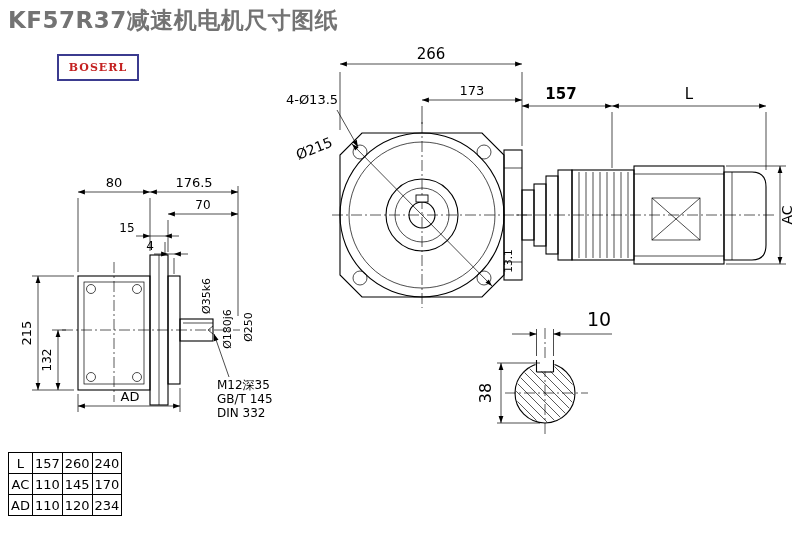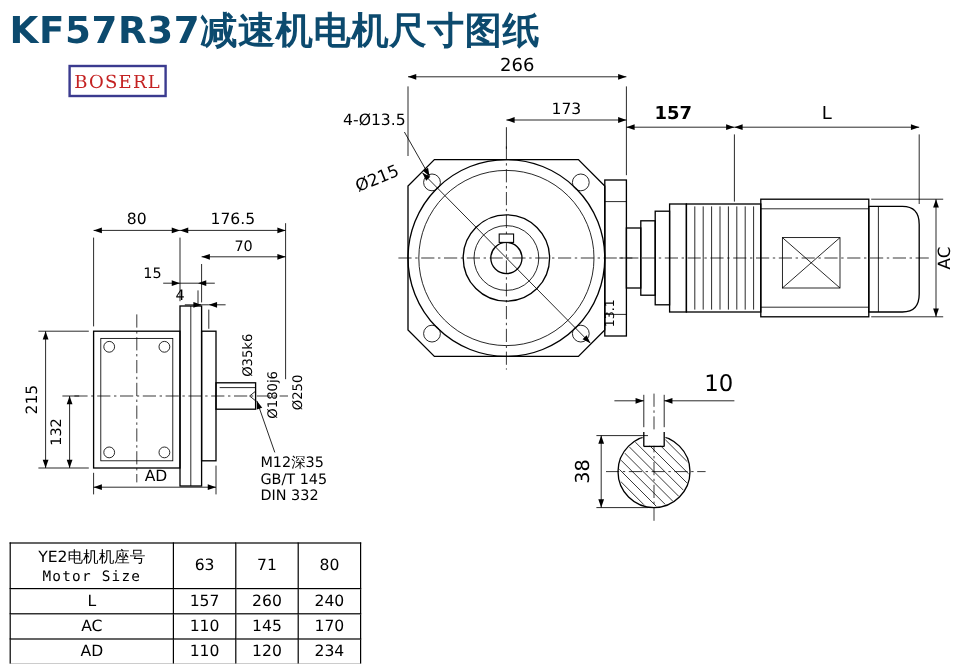--- a/index.html
+++ b/index.html
@@ -1,26 +1,26 @@
 <!DOCTYPE html>
 <html><head>
 <meta charset="utf-8">
 <style>
   * { margin:0; padding:0; box-sizing:border-box; }
   html,body { width:800px; height:553px; }
   body { background:#fff; position:relative; overflow:hidden;
          font-family:"DejaVu Sans","Liberation Sans",sans-serif; }
 
-  .title { position:absolute; left:8px; top:5px; font-size:31px; font-weight:bold;
-           color:#0c4a6e; letter-spacing:.5px; white-space:nowrap; }
+  .title { position:absolute; left:8px; top:5px; font-size:23px; font-weight:bold;
+           color:#737373; letter-spacing:.5px; white-space:nowrap; }
 
   .logo { position:absolute; left:57px; top:54px; width:82px; height:27px;
           border:2px solid #3b3b8f; color:#c42222; background:#fff;
-          font-family:"DejaVu Serif","Liberation Serif",serif; font-weight:normal;
-          font-size:15px; display:flex; align-items:center; justify-content:center;
+          font-family:"DejaVu Serif","Liberation Serif",serif; font-weight:bold;
+          font-size:11px; display:flex; align-items:center; justify-content:center;
           letter-spacing:1px; }
 
   svg.drawing { position:absolute; left:0; top:0; }
 
   .ln   { stroke:#000; stroke-width:1.1; fill:none; }
   .thin { stroke:#000; stroke-width:.7;  fill:none; }
   .cl   { stroke:#000; stroke-width:.65; fill:none; stroke-dasharray:11 3 2 3; }
   .hl   { stroke:#000; stroke-width:.65; }
   text.dm { font-family:"DejaVu Sans","Liberation Sans",sans-serif; fill:#000; }
 
@@ -223,29 +223,20 @@
 
     <line class="thin" x1="497" y1="363" x2="540" y2="363"></line>
     <line class="thin" x1="497" y1="423" x2="540" y2="423"></line>
     <line class="thin" x1="501" y1="363" x2="501" y2="423" marker-start="url(#arE)" marker-end="url(#arE)"></line>
     <text class="dm" x="491" y="393" font-size="16" text-anchor="middle" transform="rotate(-90 491 393)">38</text>
   </g>
 </svg>
 
 <table class="spec-table">
   <tbody>
-    <tr>
-      <td class="hcell">
-        <div class="hcn">YE2电机机座号</div>
-        <div class="hen">Motor Size</div>
-      </td>
-      <td class="scell">63</td>
-      <td class="scell">71</td>
-      <td class="scell">80</td>
-    </tr>
     <tr class="datarow">
       <td>L</td>
       <td>157</td>
       <td>260</td>
       <td>240</td>
     </tr>
     <tr class="datarow">
       <td>AC</td>
       <td>110</td>
       <td>145</td>

